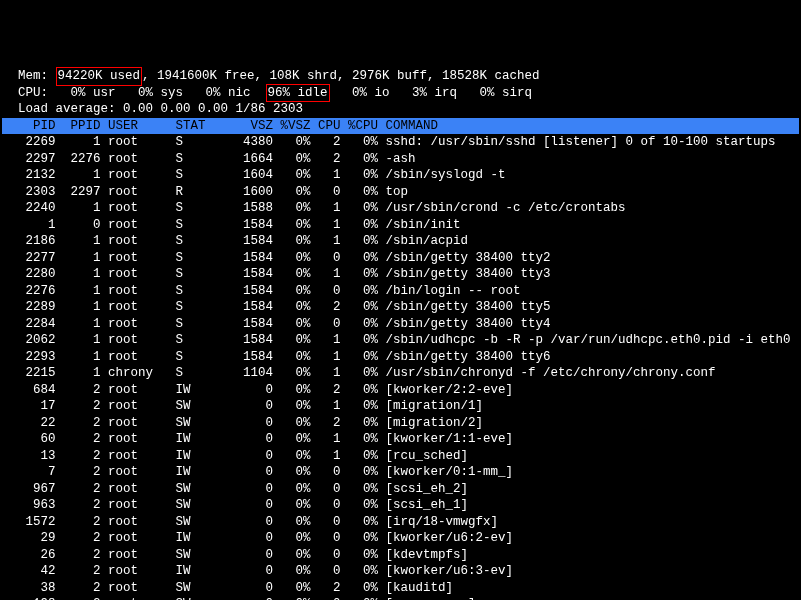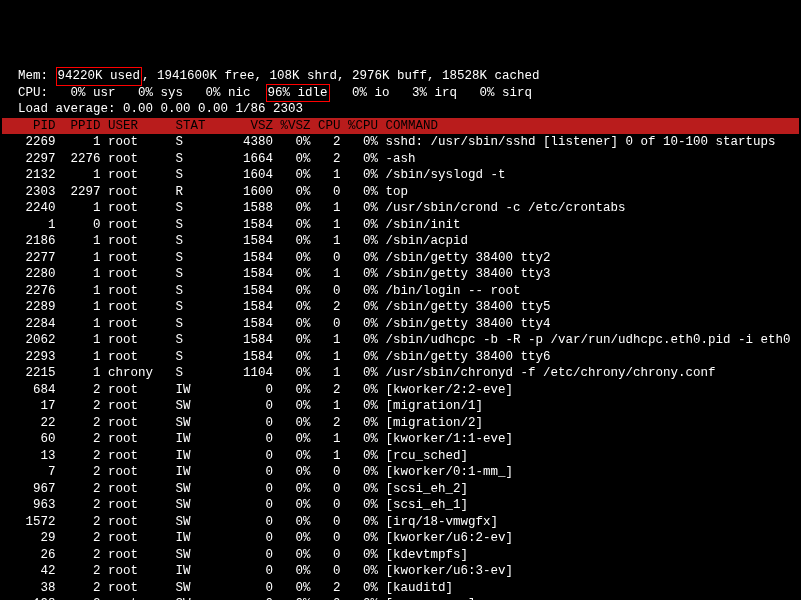--- a/index.html
+++ b/index.html
@@ -15,21 +15,21 @@
     width: 801px;
     height: 600px;
   }
   .hl-red {
     border: 1px solid #ff0000;
     padding: 0 1px;
     margin: -1px 0;
     display: inline-block;
   }
   .col-header {
-    background: #b91c1c;
+    background: #3b82f6;
     color: #000;
   }
   .row { display: block; padding-left: 16px; }
 </style>
 </head>
 <body>
 
 
 
 <div id="term"><span class="row">Mem: <span class="hl-red">94220K used</span>, 1941600K free, 108K shrd, 2976K buff, 18528K cached</span><span class="row">CPU:   0% usr   0% sys   0% nic  <span class="hl-red">96% idle</span>   0% io   3% irq   0% sirq</span><span class="row">Load average: 0.00 0.00 0.00 1/86 2303</span><span class="row col-header">  PID  PPID USER     STAT      VSZ %VSZ CPU %CPU COMMAND                                                   </span><span class="row"> 2269     1 root     S        4380   0%   2   0% sshd: /usr/sbin/sshd [listener] 0 of 10-100 startups</span><span class="row"> 2297  2276 root     S        1664   0%   2   0% -ash</span><span class="row"> 2132     1 root     S        1604   0%   1   0% /sbin/syslogd -t</span><span class="row"> 2303  2297 root     R        1600   0%   0   0% top</span><span class="row"> 2240     1 root     S        1588   0%   1   0% /usr/sbin/crond -c /etc/crontabs</span><span class="row">    1     0 root     S        1584   0%   1   0% /sbin/init</span><span class="row"> 2186     1 root     S        1584   0%   1   0% /sbin/acpid</span><span class="row"> 2277     1 root     S        1584   0%   0   0% /sbin/getty 38400 tty2</span><span class="row"> 2280     1 root     S        1584   0%   1   0% /sbin/getty 38400 tty3</span><span class="row"> 2276     1 root     S        1584   0%   0   0% /bin/login -- root</span><span class="row"> 2289     1 root     S        1584   0%   2   0% /sbin/getty 38400 tty5</span><span class="row"> 2284     1 root     S        1584   0%   0   0% /sbin/getty 38400 tty4</span><span class="row"> 2062     1 root     S        1584   0%   1   0% /sbin/udhcpc -b -R -p /var/run/udhcpc.eth0.pid -i eth0</span><span class="row"> 2293     1 root     S        1584   0%   1   0% /sbin/getty 38400 tty6</span><span class="row"> 2215     1 chrony   S        1104   0%   1   0% /usr/sbin/chronyd -f /etc/chrony/chrony.conf</span><span class="row">  684     2 root     IW          0   0%   2   0% [kworker/2:2-eve]</span><span class="row">   17     2 root     SW          0   0%   1   0% [migration/1]</span><span class="row">   22     2 root     SW          0   0%   2   0% [migration/2]</span><span class="row">   60     2 root     IW          0   0%   1   0% [kworker/1:1-eve]</span><span class="row">   13     2 root     IW          0   0%   1   0% [rcu_sched]</span><span class="row">    7     2 root     IW          0   0%   0   0% [kworker/0:1-mm_]</span><span class="row">  967     2 root     SW          0   0%   0   0% [scsi_eh_2]</span><span class="row">  963     2 root     SW          0   0%   0   0% [scsi_eh_1]</span><span class="row"> 1572     2 root     SW          0   0%   0   0% [irq/18-vmwgfx]</span><span class="row">   29     2 root     IW          0   0%   0   0% [kworker/u6:2-ev]</span><span class="row">   26     2 root     SW          0   0%   0   0% [kdevtmpfs]</span><span class="row">   42     2 root     IW          0   0%   0   0% [kworker/u6:3-ev]</span><span class="row">   38     2 root     SW          0   0%   2   0% [kauditd]</span><span class="row">  198     2 root     SW          0   0%   0   0% [oom_reaper]</span></div>

